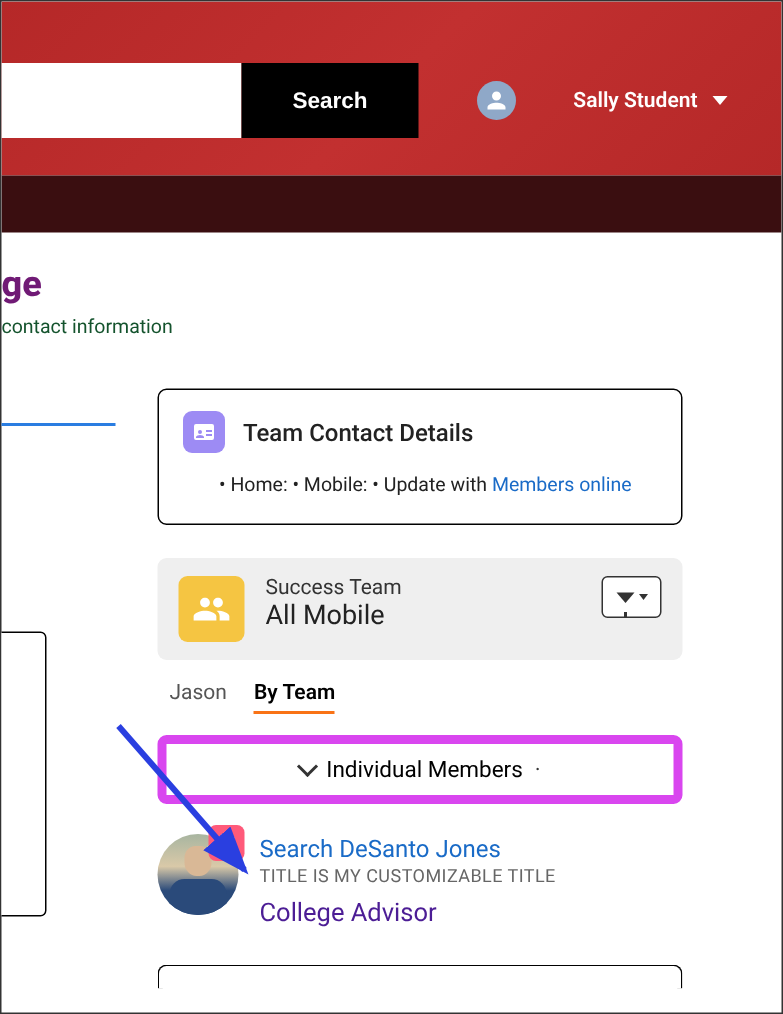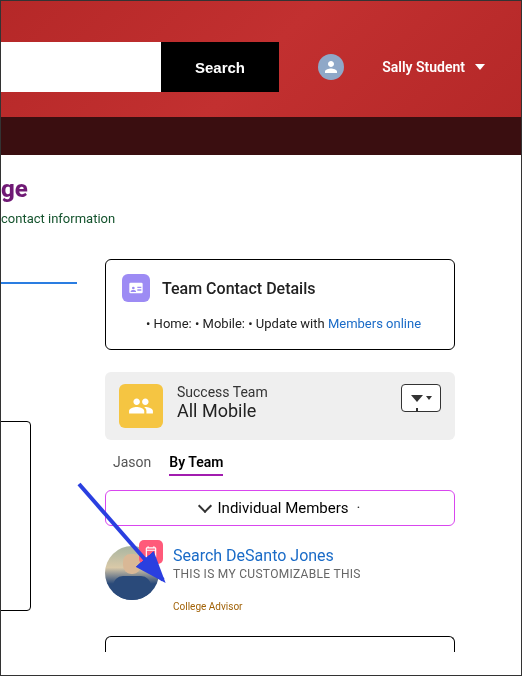--- a/index.html
+++ b/index.html
@@ -179,24 +179,24 @@
     border-top: 4px solid #333;
   }
 
   .tabs {
     display: flex;
     gap: 18px;
     font-size: 14px;
     margin: 6px 0 14px 8px;
   }
   .tab-item { color: #555; cursor: pointer; padding-bottom: 4px; }
-  .tab-item.active { color: #000; font-weight: 600; border-bottom: 2px solid #a21caf; }
+  .tab-item.active { color: #000; font-weight: 600; border-bottom: 2px solid #f97316; }
 
   .accordion {
-    border: 1px solid #d946ef;
+    border: 6px solid #d946ef;
     border-radius: 6px;
     padding: 8px 12px;
     display: flex;
     align-items: center;
     justify-content: center;
     gap: 8px;
     font-size: 15px;
     cursor: pointer;
     margin-bottom: 20px;
   }
@@ -244,21 +244,21 @@
     width: 24px; height: 24px;
     background: #ff5a7a;
     border-radius: 5px;
     display: flex; align-items: center; justify-content: center;
     z-index: 2;
   }
   .cal-badge svg { width: 14px; height: 14px; fill: #fff; }
   .member-info { flex: 1; }
   .member-name { color: #1a6bc7; font-size: 16px; cursor: pointer; }
   .member-title { font-size: 12px; color: #666; letter-spacing: 0.3px; margin-top: 2px; }
-  .member-role { font-size: 10px; color: #a16207; margin-top: 20px; }
+  .member-role { font-size: 17px; color: #4c1d95; margin-top: 8px; }
 
   .arrow-annotation {
     position: absolute;
     left: 70px;
     top: 475px;
     pointer-events: none;
     z-index: 10;
   }
 
   .bottom-card-peek {
@@ -342,21 +342,21 @@
 
   <div class="member">
     <div class="member-photo"></div>
     <span class="cal-badge">
       <svg viewBox="0 0 24 24">
           <path d="M19 4h-1V2h-2v2H8V2H6v2H5a2 2 0 0 0-2 2v14a2 2 0 0 0 2 2h14a2 2 0 0 0 2-2V6a2 2 0 0 0-2-2zm0 16H5V10h14v10zM5 8V6h14v2H5z"></path>
         </svg>
     </span>
     <div class="member-info">
       <div class="member-name">Search DeSanto Jones</div>
-      <div class="member-title">THIS IS MY CUSTOMIZABLE THIS</div>
+      <div class="member-title">TITLE IS MY CUSTOMIZABLE TITLE</div>
       <div class="member-role">College Advisor</div>
     </div>
   </div>
 
   <div class="bottom-card-peek"></div>
 </div>
 
 <svg class="arrow-annotation" width="120" height="130">
   <defs>
     <marker id="ah" markerWidth="10" markerHeight="10" refX="7" refY="3" orient="auto">

